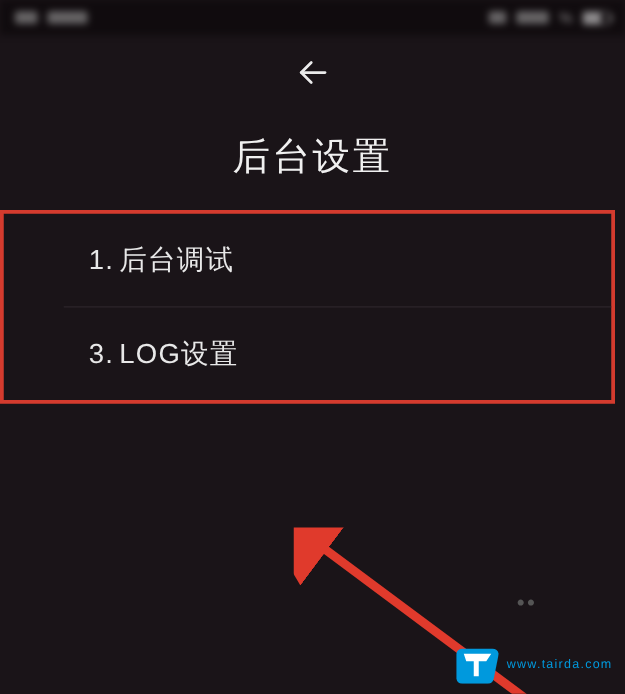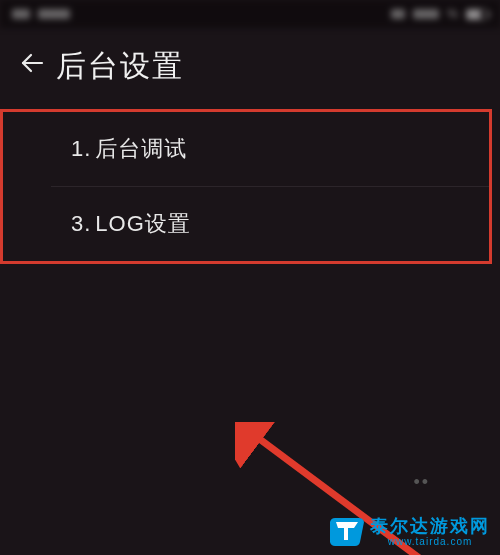--- a/index.html
+++ b/index.html
@@ -62,21 +62,22 @@
     }
     .battery-fill {
       background: #ddd;
       height: 100%;
       width: 70%;
     }
     .header {
       display: flex;
       align-items: center;
       padding: 18px 20px 22px;
-      gap: 12px;
+      gap: 28px;
+      flex-direction: column;
     }
     .back-arrow {
       color: #eaeaea;
       font-size: 26px;
       cursor: pointer;
     }
     .title {
       color: #f0f0f0;
       font-size: 30px;
       font-weight: 400;
@@ -199,16 +200,15 @@
 <div class="nav-dots">••</div>
 
 <div class="watermark">
   <div class="wm-logo">
     <svg width="34" height="30" viewBox="0 0 34 30">
       <path d="M0 6 Q1 2 5 2 L29 2 Q33 2 34 6 L30 26 Q29 30 25 30 L5 30 Q1 30 0 26 Z" fill="#0099dd"></path>
       <path d="M6 6 L28 6 L24 12 L18 12 L18 24 L14 24 L14 12 L8 12 Z" fill="#fff"></path>
     </svg>
   </div>
   <div class="wm-col">
-    <span class="wm-text">泰尔达游戏网</span>
     <span class="wm-sub">www.tairda.com</span>
   </div>
 </div>
 
 </body></html>

